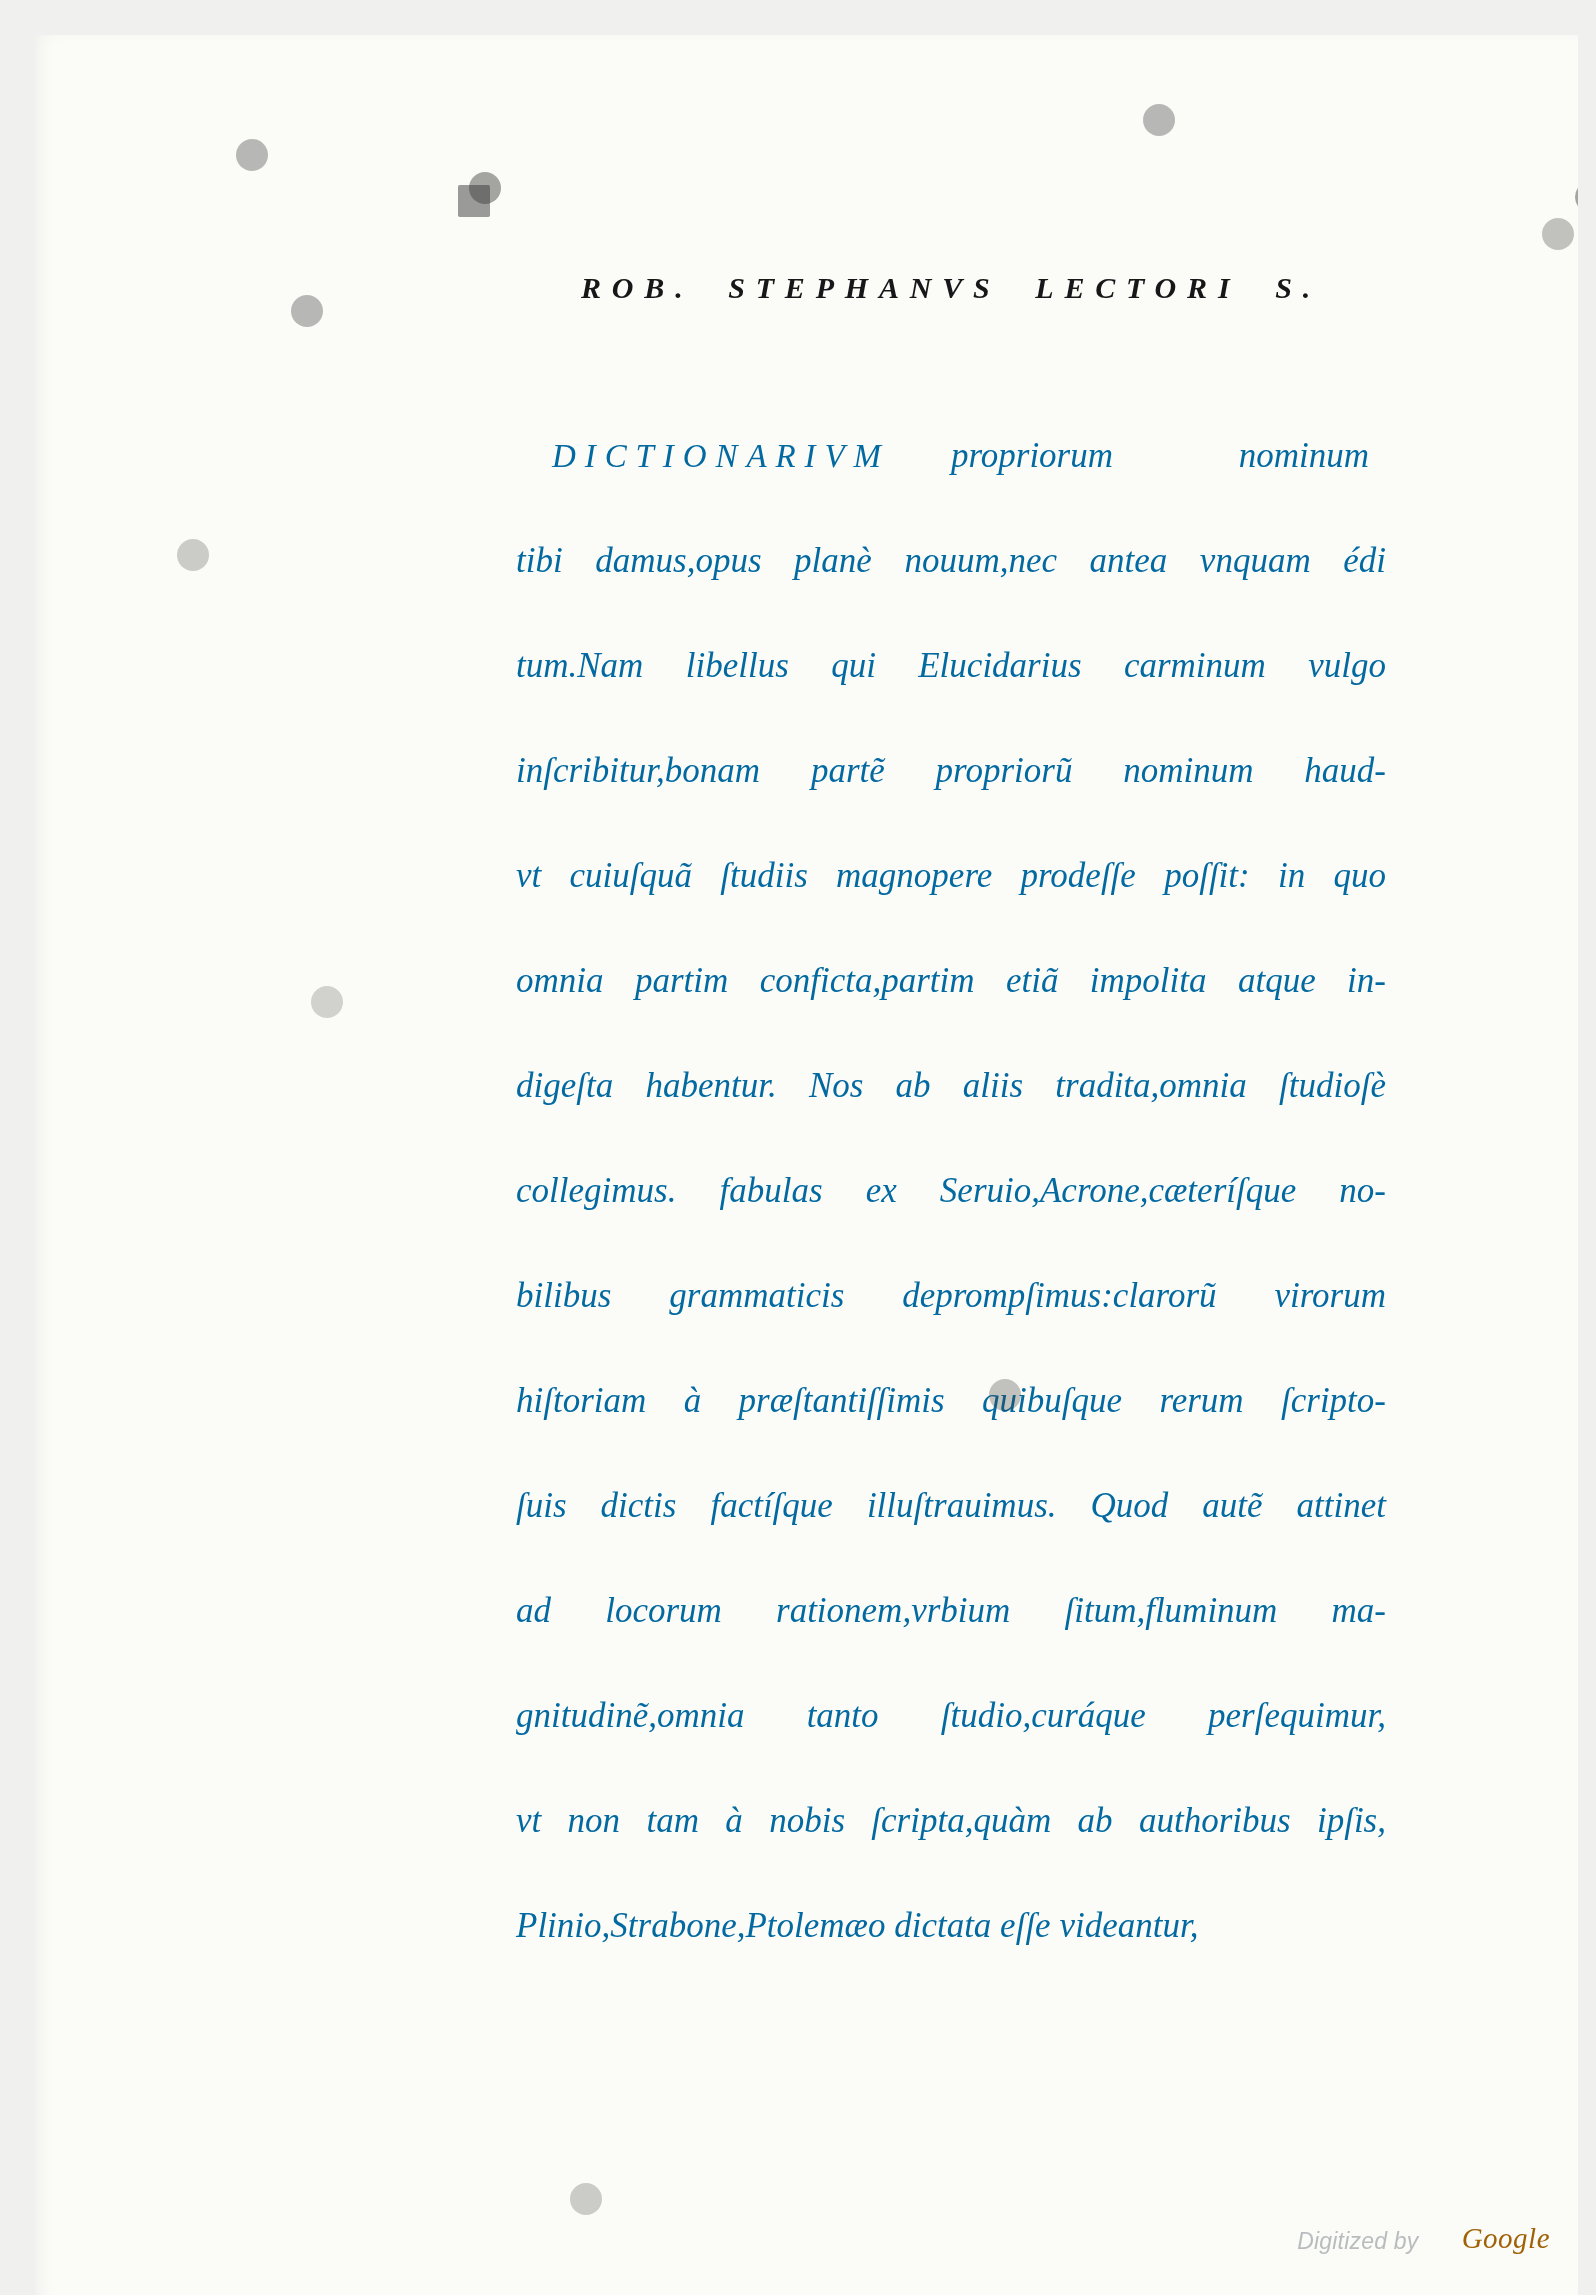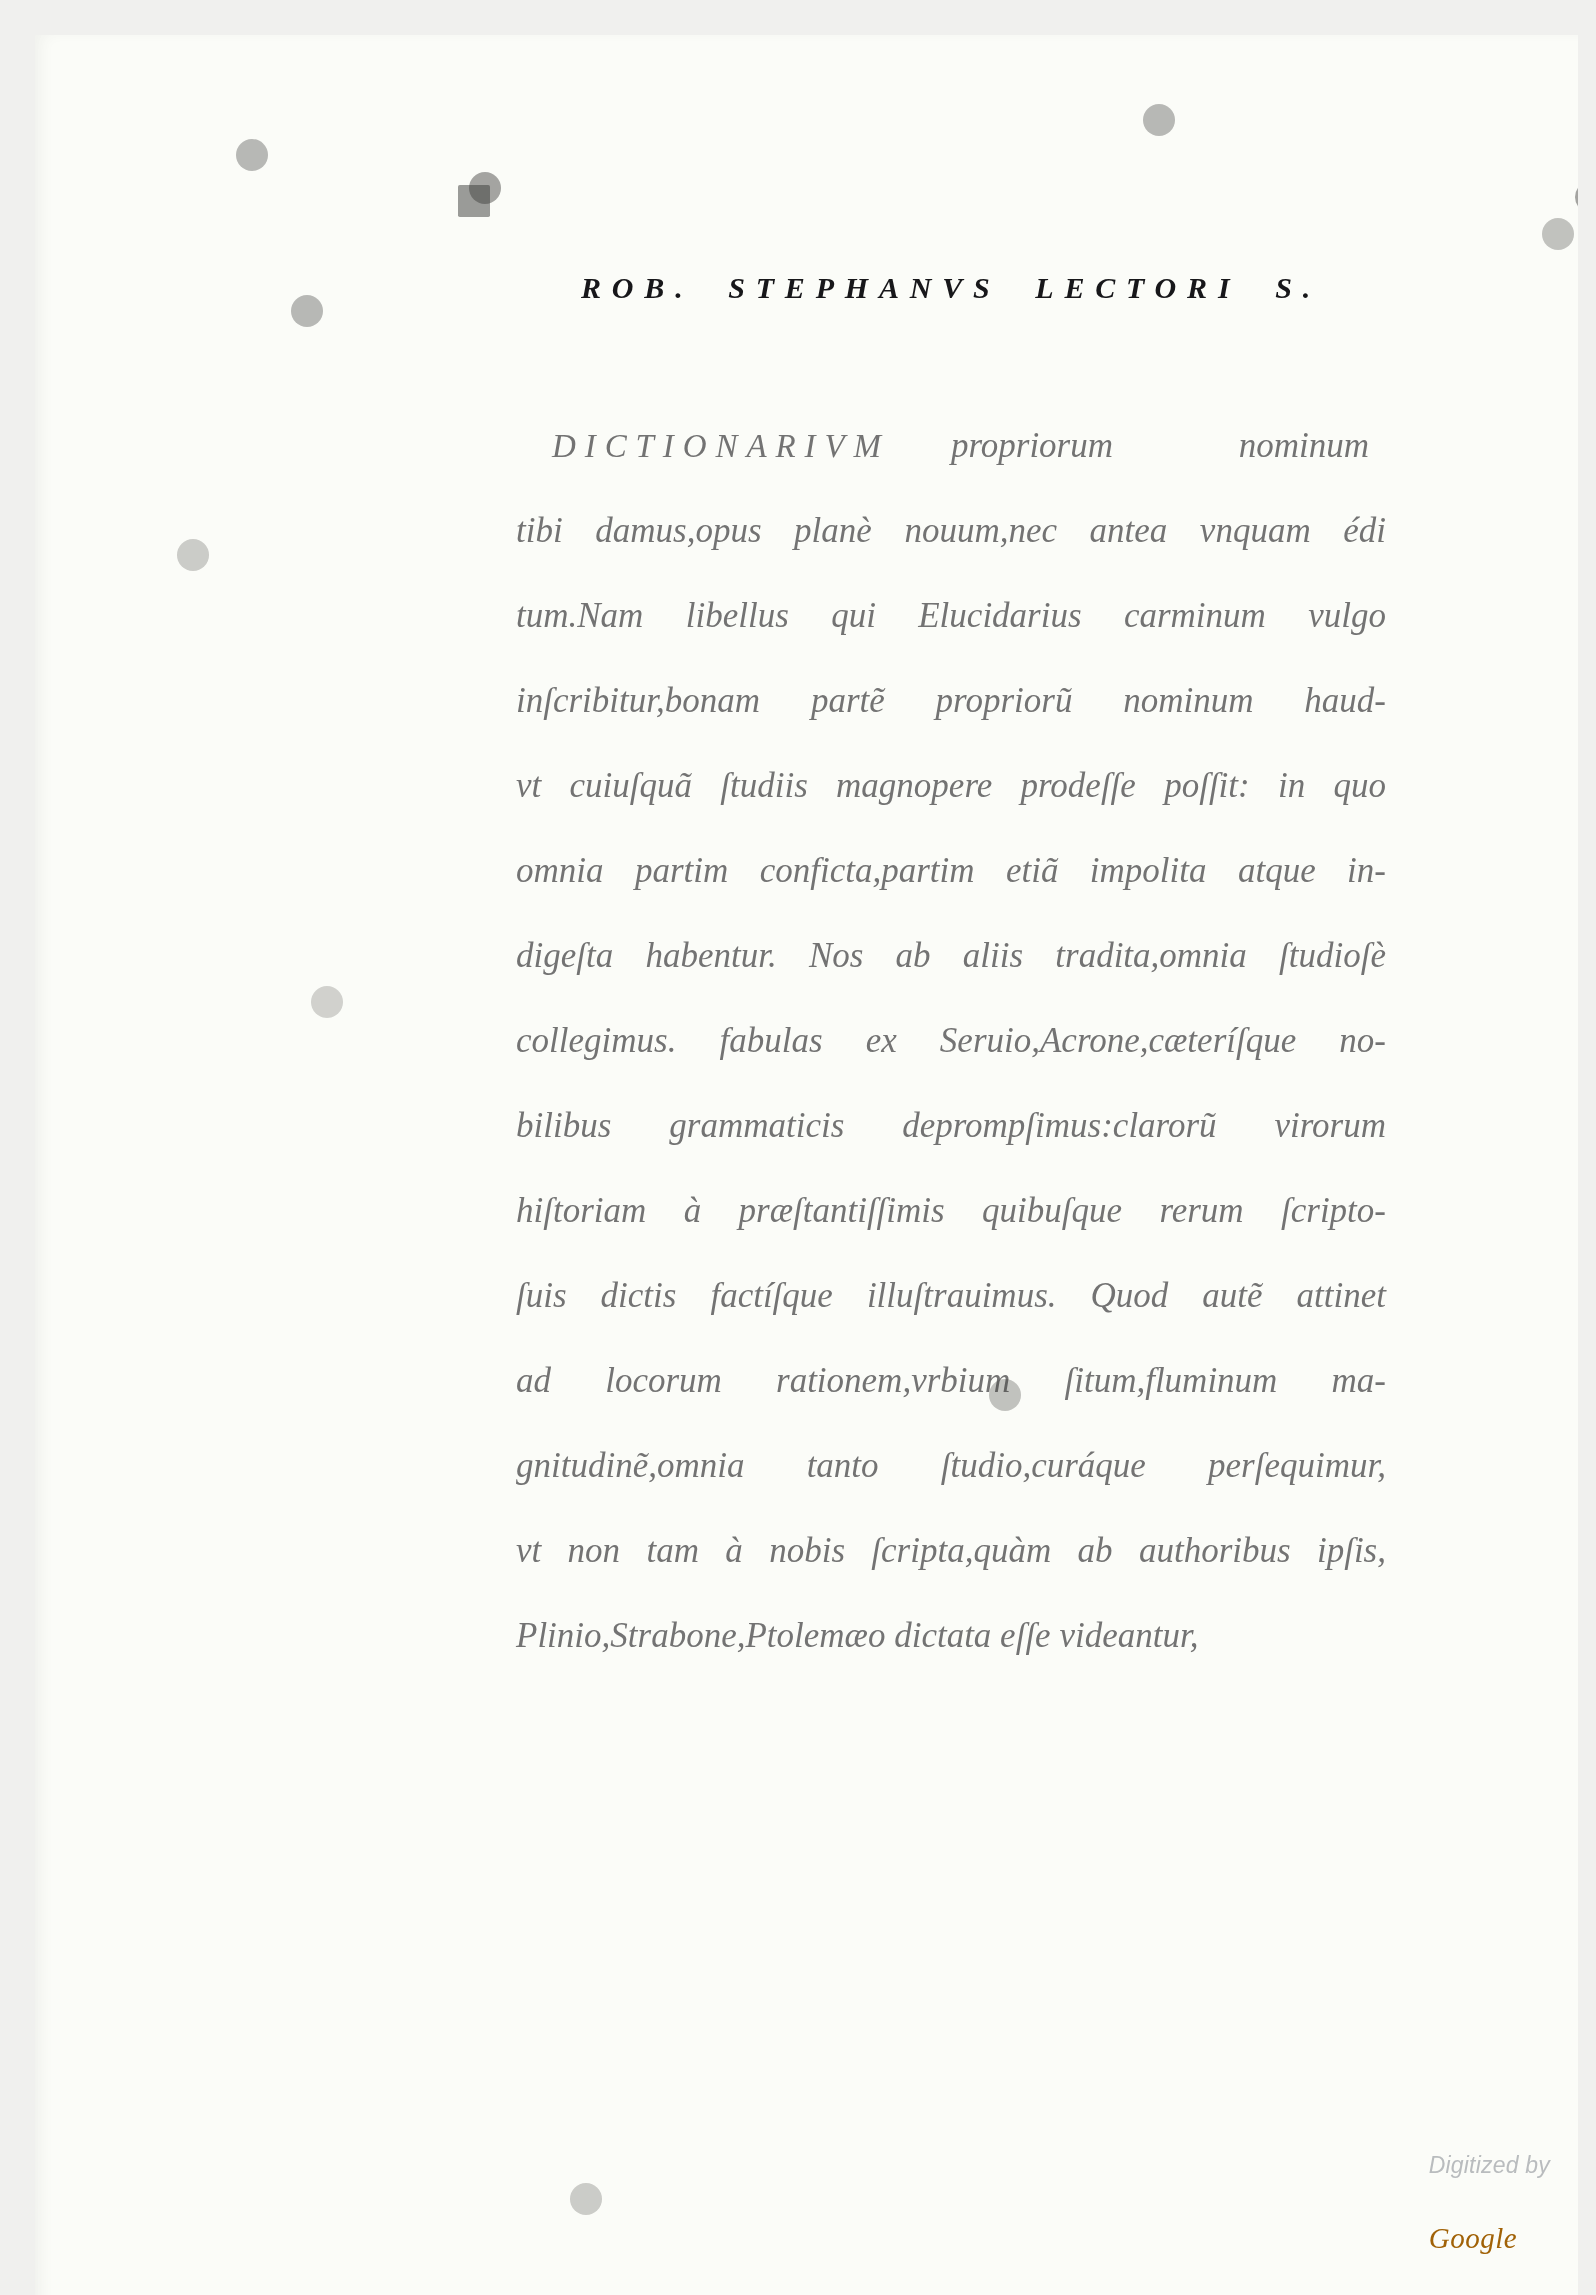--- a/index.html
+++ b/index.html
@@ -23,22 +23,22 @@
     font-size:30px;
     font-weight:700;
     letter-spacing:0.36em;
     word-spacing:0.55em;
     color:#17171a;
     margin-bottom:66px;
     white-space:nowrap;
   }
   .textblock {
     font-size:35px;
-    line-height:52px;
-    color:#737373;
+    line-height:72px;
+    color:#0369a1;
   }
   .line {
     text-align:justify;
     text-align-last:justify;
   }
   .line.last {
     text-align-last:left;
   }
   .line.first {
     padding-left:35px;
@@ -49,23 +49,22 @@
     font-size:33px;
   }
   .watermark {
     position:absolute;
     right:48px; bottom:42px;
     font-family:"Liberation Sans","DejaVu Sans",sans-serif;
     font-size:23px;
     color:#b9bcbe;
     letter-spacing:0.2px;
     display:flex;
-    align-items:flex-start;
+    align-items:flex-end;
     gap:9.2px;
-    flex-direction:column;
   }
   .glogo {
     font-family:"Liberation Serif","DejaVu Serif",serif;
     font-size:29px;
     color:#a16207;
     letter-spacing:0.5px;
   }
   .speck {
     position:absolute;
     background:#3a3a38;

